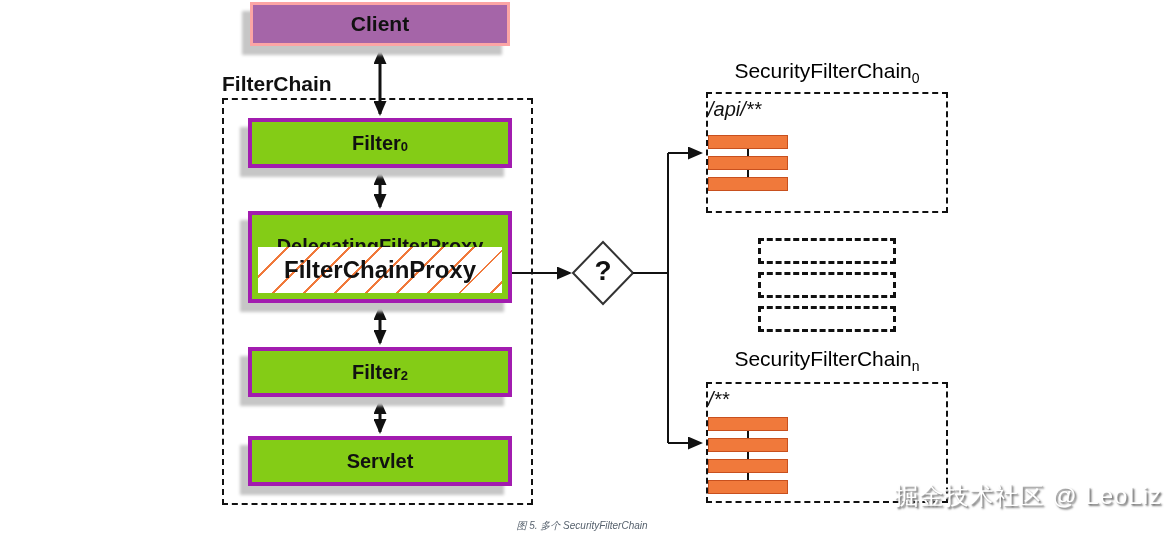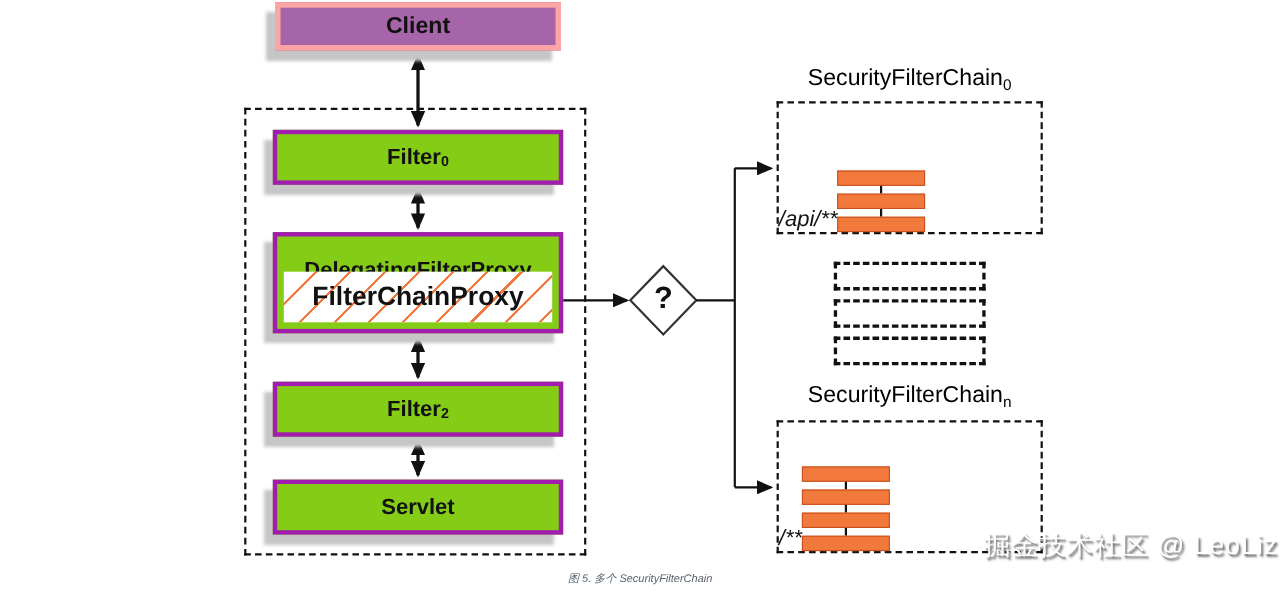--- a/index.html
+++ b/index.html
@@ -14,21 +14,21 @@
 
   
   .node{
     display:flex;align-items:center;justify-content:center;
     font-weight:bold;font-size:20px;color:#111;
     box-shadow:-8px 9px 3px #c6c6c6;
     box-sizing:border-box;
   }
   .client{
     left:250px;top:2px;width:260px;height:44px;
-    background:#A565A8;border:5px solid #fca5a5;font-size:21px;align-items:center;
+    background:#A565A8;border:3px solid #fca5a5;font-size:21px;align-items:center;
   }
   .orange{
     background:#84cc16;border:4px solid #a21caf;
   }
   .filter0{left:248px;top:118px;width:264px;height:50px;}
   .filter2{left:248px;top:347px;width:264px;height:50px;}
   .servlet{left:248px;top:436px;width:264px;height:50px;}
   .node sub{font-size:13px;font-weight:bold;transform:translateY(3px);}
 
   .dfp{
@@ -54,21 +54,21 @@
   .filterchain-box{
     left:222px;top:98px;width:311px;height:407px;
     border:2px dashed #111;box-sizing:border-box;
   }
   .chain-title{
     width:242px;text-align:center;font-weight:normal;font-size:21px;color:#000000;
   }
   .chain-title sub{font-size:14px;}
   .chain-box{
     width:242px;height:121px;border:2px dashed #111;box-sizing:border-box;
-    display:flex;align-items:flex-end;
+    display:flex;flex-direction:column;align-items:flex-start;
   }
   .pattern{
     font-style:italic;font-size:20px;color:#111;margin-top:4px;
   }
   .bars{display:flex;flex-direction:column;align-items:center;margin-top:14px;}
   .chain-n .bars{margin-top:6px;}
   .bar{
     width:80px;height:14px;background:#F0793B;border:1px solid #C8501E;
     box-sizing:border-box;
   }
@@ -123,20 +123,21 @@
     <line class="ln" x1="633" y1="273" x2="668" y2="273" stroke-width="2"></line>
     <line class="ln" x1="668" y1="153" x2="668" y2="443" stroke-width="2"></line>
     <line class="ln" x1="668" y1="153" x2="701" y2="153" stroke-width="2" marker-end="url(#arrow)"></line>
     <line class="ln" x1="668" y1="443" x2="701" y2="443" stroke-width="2" marker-end="url(#arrow)"></line>
   </svg>
 
   <div class="abs node client">
     <span>Client</span>
   </div>
 
+  <div class="abs filterchain-label">FilterChain</div>
   <div class="abs filterchain-box"></div>
 
   <div class="abs node orange filter0">
     <span>Filter</span>
       <sub>0</sub>
   </div>
 
   <div class="abs node orange dfp">
     <div class="dfp-title">DelegatingFilterProxy</div>
     <div class="fcp-inner">

